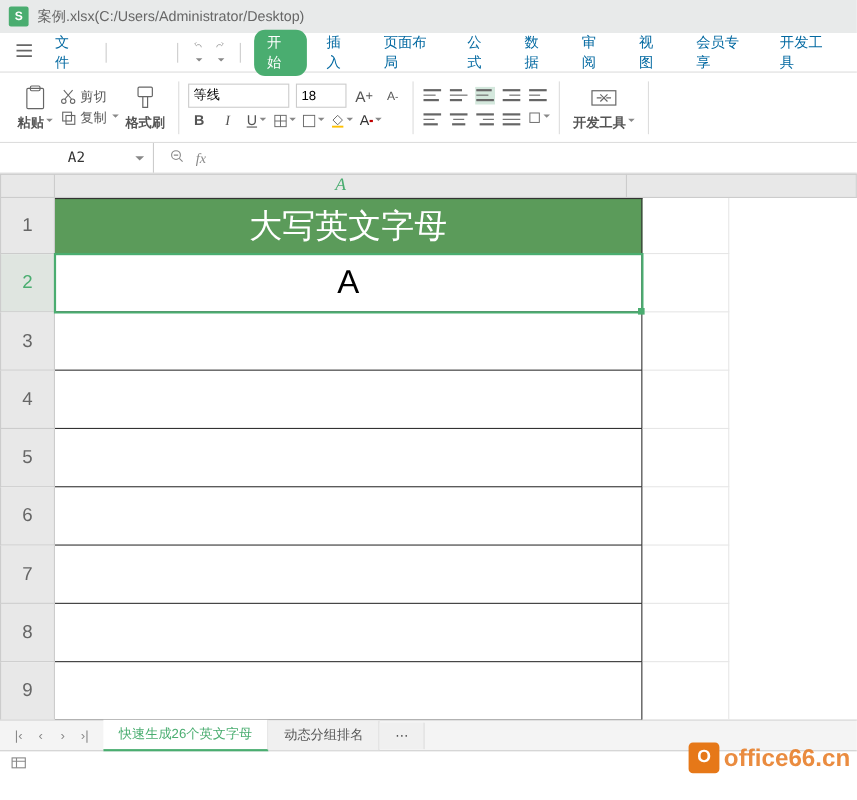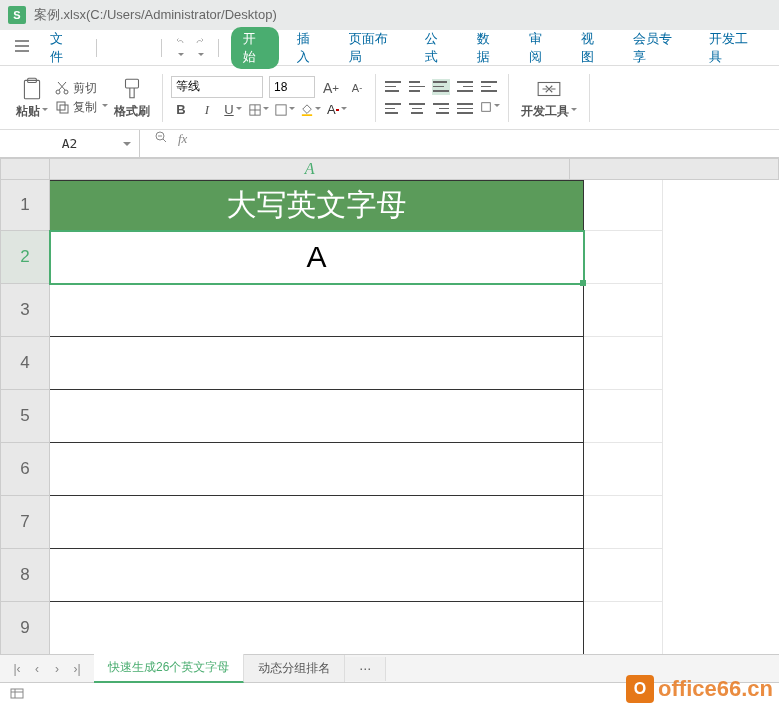--- a/index.html
+++ b/index.html
@@ -23,21 +23,21 @@
 .ribbon svg { width: 16px; height: 16px; }
 .big-icon svg { width: 26px; height: 26px; }
 .font-select { border: 1px solid #ccc; height: 22px; font-size: 12px; padding: 0 4px; background: #fff; }
 .font-name { width: 92px; }
 .font-size { width: 46px; }
 .fmt-btn { width: 20px; height: 20px; display: flex; align-items: center; justify-content: center; color: #555; cursor: pointer; font-size: 13px; }
 .align-btn { width: 18px; height: 16px; display: flex; flex-direction: column; justify-content: space-around; cursor: pointer; padding: 1px; }
 .align-btn span { height: 1.5px; background: #666; }
 .align-btn.sel { background: #d4e8dd; }
 
-.formula-bar { height: 28px; display: flex; align-items: flex-start; border-bottom: 1px solid #ccc; font-size: 13px; }
+.formula-bar { height: 28px; display: flex; align-items: center; border-bottom: 1px solid #ccc; font-size: 13px; }
 .name-box { width: 140px; height: 100%; border-right: 1px solid #ccc; display: flex; align-items: center; justify-content: center; font-family: monospace; color: #333; position: relative; }
 .name-box::after { content: ""; border: 4px solid transparent; border-top-color: #888; position: absolute; right: 8px; top: 12px; }
 .fb-tools { display: flex; align-items: center; gap: 10px; padding: 0 14px; color: #888; }
 .formula-input { flex: 1; padding: 0 8px; color: #222; font-family: monospace; font-size: 13px; }
 
 .sheet-area { position: relative; height: 496px; background: #fff; overflow: hidden; }
 .col-headers { display: flex; height: 22px; }
 .corner { width: 50px; background: #e8e8e8; border: 1px solid #ccc; }
 .col-h { flex: 1; background: #e8e8e8; border-top: 1px solid #ccc; border-bottom: 1px solid #ccc; border-right: 1px solid #ccc; display: flex; align-items: center; justify-content: center; font-size: 16px; color: #4aad70; font-family: Georgia, serif; font-style: italic; max-width: 534px; }
 .col-h.rest { flex: 0.4; color: #666; font-style: normal; }

